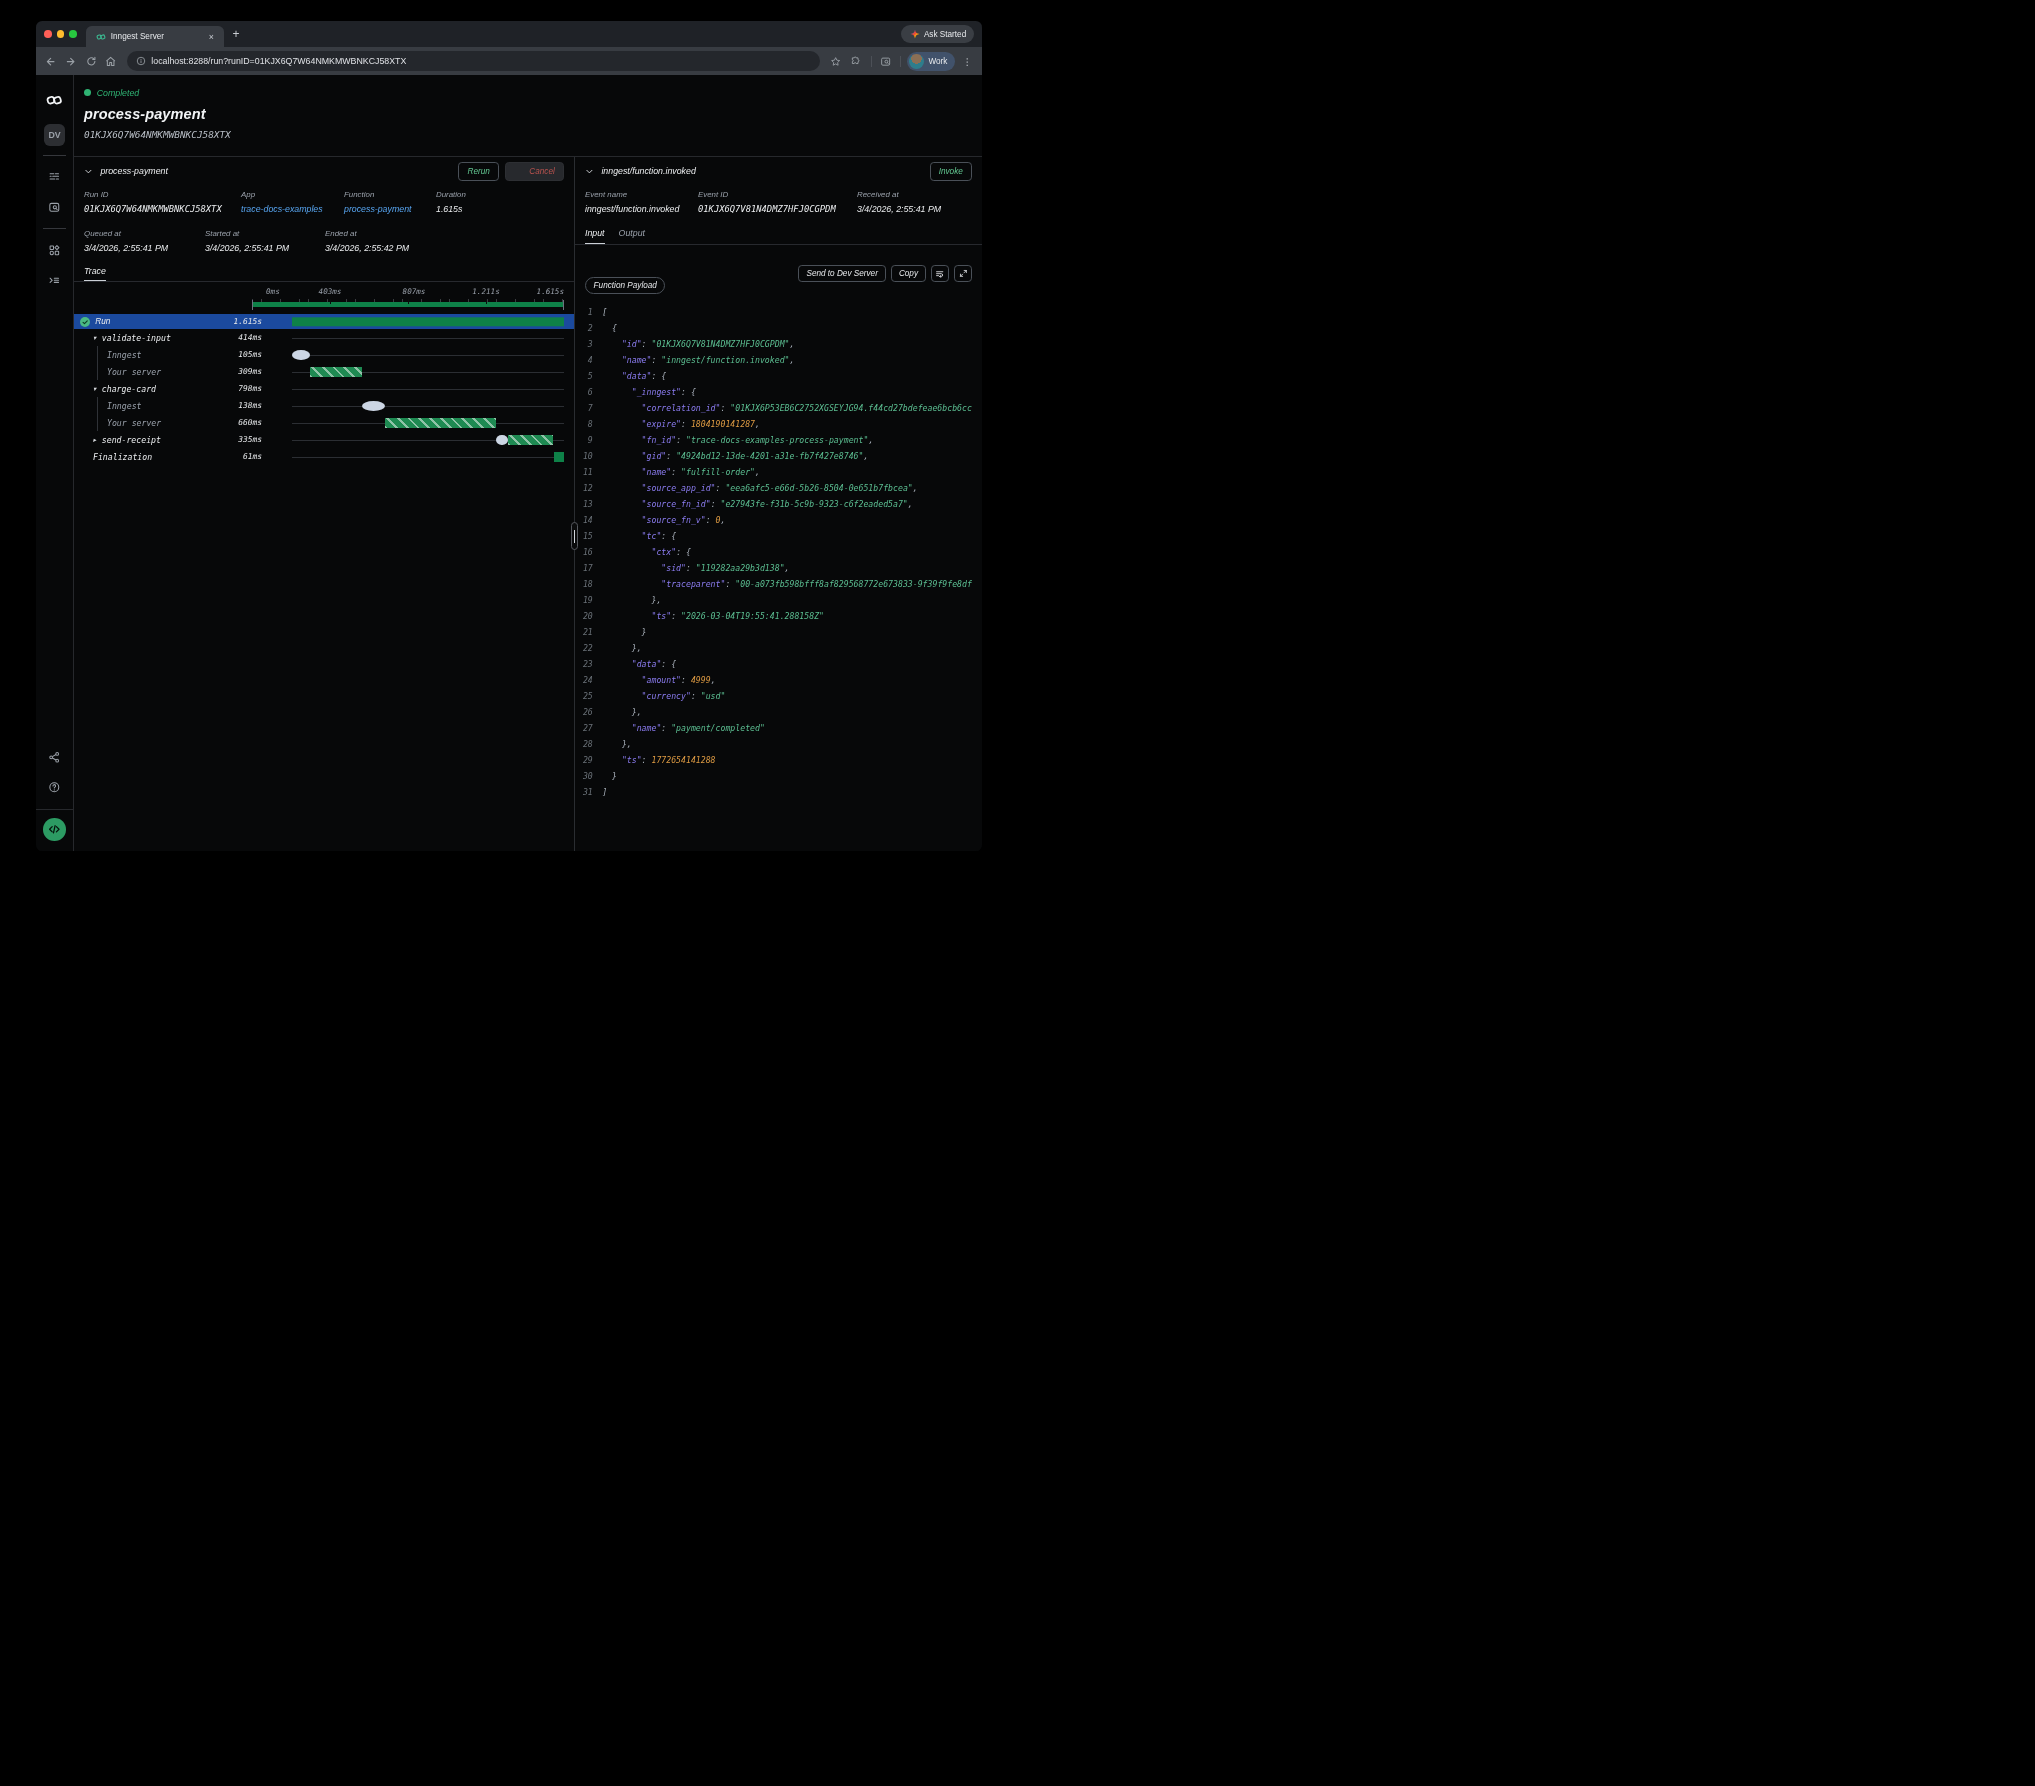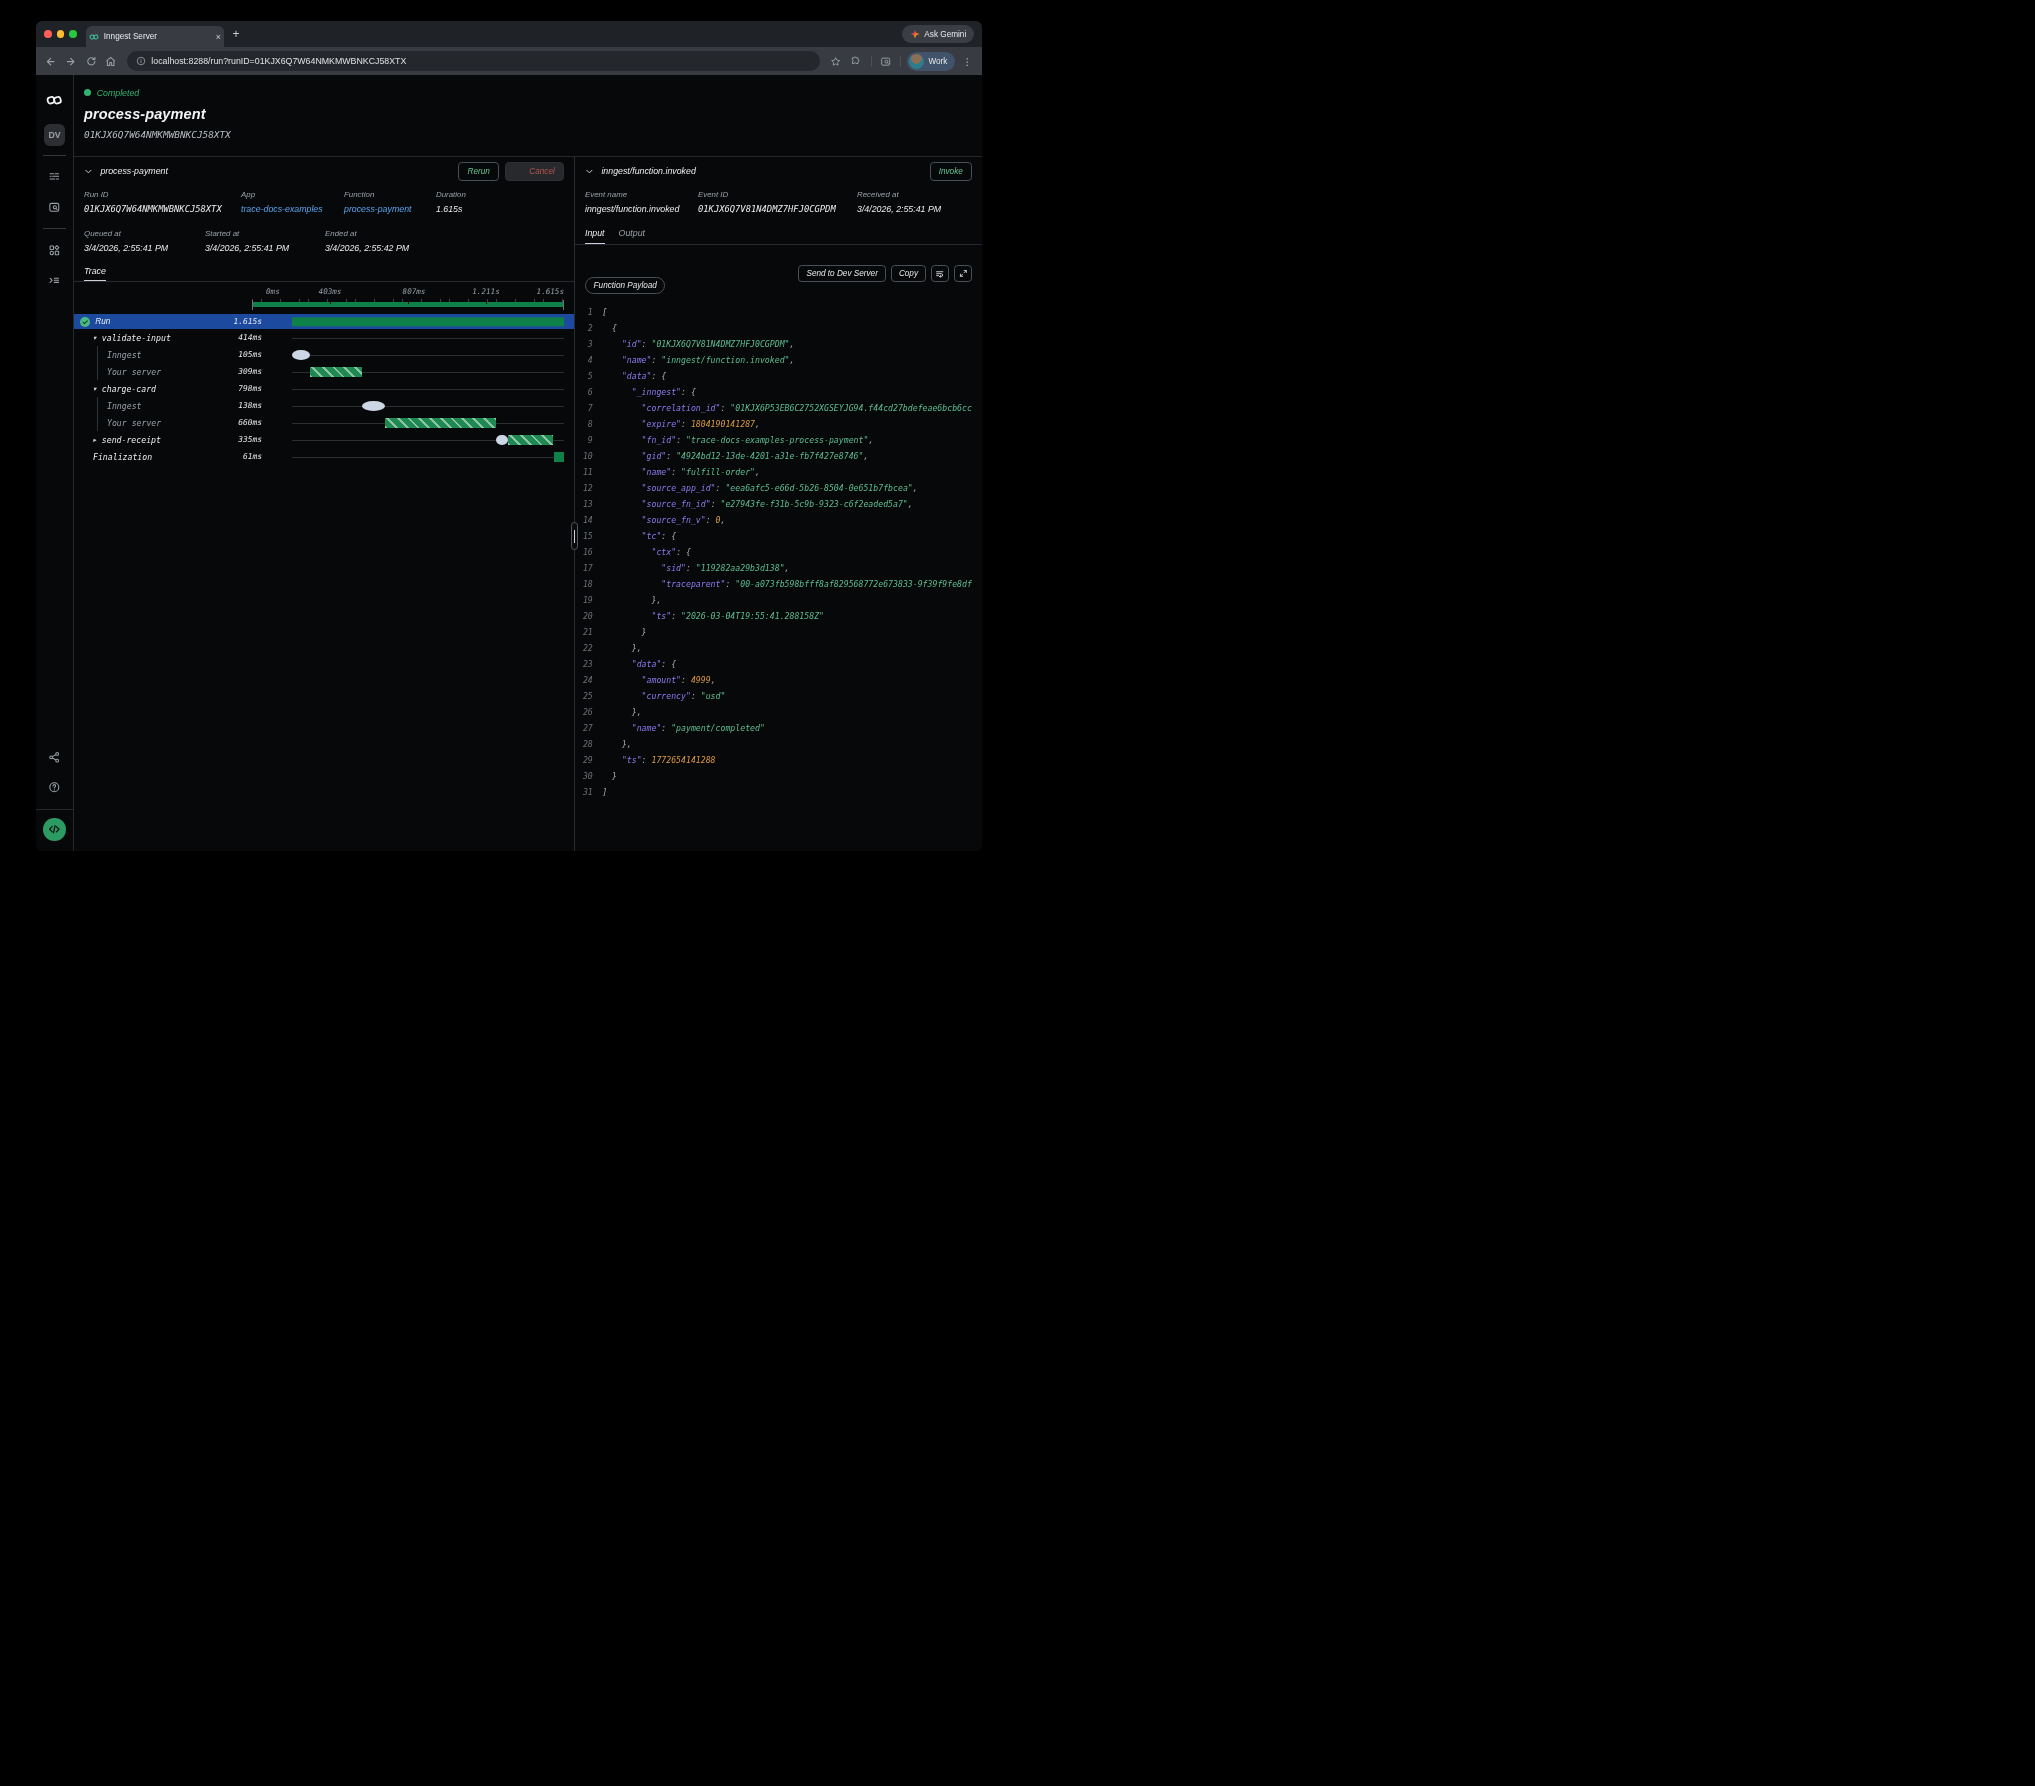--- a/index.html
+++ b/index.html
@@ -8,21 +8,21 @@
   .mono { font-family:"DejaVu Sans Mono", monospace; }
 
   .window { position:absolute; left:36px; top:21px; width:946px; height:830px;
     border-radius:6.3px; overflow:hidden; background:#08090a; display:flex; flex-direction:column; }
 
   
   .tabstrip { height:26.4px; background:#1f2227; display:flex; align-items:center; flex:0 0 auto; }
   .lights { display:flex; gap:5px; padding:0 8.8px 0 8.2px; }
   .light { width:7.6px; height:7.6px; border-radius:50%; }
   .tab { height:21.4px; margin-top:5px; width:138px; background:#383c42; border-radius:5.7px 5.7px 0 0;
-    display:flex; align-items:center; gap:5px; padding:0 3px; color:#e8eaed; font-size:8.2px; }
+    display:flex; align-items:center; gap:5px; padding:0 10px; color:#e8eaed; font-size:8.2px; }
   .tab-close { margin-left:auto; color:#c7cbd1; font-size:8.8px; cursor:default; }
   .newtab { color:#c7cbd1; font-size:12px; margin-left:8.8px; }
   .gemini-pill { margin-left:auto; margin-right:7.6px; background:#3a3e44; border-radius:10.7px;
     height:17.6px; display:flex; align-items:center; gap:4.4px; padding:0 8.2px; color:#e8eaed; font-size:8.2px; }
   .toolbar { height:28px; background:#383c42; display:flex; align-items:center; padding:0 6.3px; gap:3.8px; flex:0 0 auto; }
   .nav-ic { width:16.4px; height:16.4px; display:flex; align-items:center; justify-content:center; color:#9aa0a6; }
   .addressbar { flex:1; height:20px; background:#24272c; border-radius:10px; margin:0 3.8px;
     display:flex; align-items:center; gap:5.7px; padding:0 8.8px; color:#dfe1e5; font-size:8.8px; }
   .tb-divider { width:0.6px; height:11.3px; background:#4c5057; margin:0 2.5px; }
   .work-pill { background:#41526b; border-radius:10px; height:19px; display:flex; align-items:center;
@@ -173,21 +173,21 @@
               <linearGradient id="gg" x1="0" y1="0" x2="1" y2="1">
             <stop offset="0" stop-color="#4285f4"></stop>
                 <stop offset=".45" stop-color="#ea4335"></stop>
             <stop offset=".7" stop-color="#fbbc04"></stop>
                 <stop offset="1" stop-color="#34a853"></stop>
           </linearGradient>
             </defs>
           <path d="M12 1 C13 8 16 11 23 12 C16 13 13 16 12 23 C11 16 8 13 1 12 C8 11 11 8 12 1 Z" fill="url(#gg)"></path>
         </svg>
       </span>
-      <span>Ask Gemini</span>
+      <span>Ask Started</span>
     </div>
   </div>
 
   <div class="toolbar">
     <div class="nav-ic">
       <svg width="11.3" height="11.3" viewBox="0 0 24 24" fill="none" stroke="currentColor" stroke-width="2.4" stroke-linecap="round" stroke-linejoin="round">
           <path d="M19 12H6M12 5l-7 7 7 7"></path>
         </svg>
     </div>
     <div class="nav-ic">

